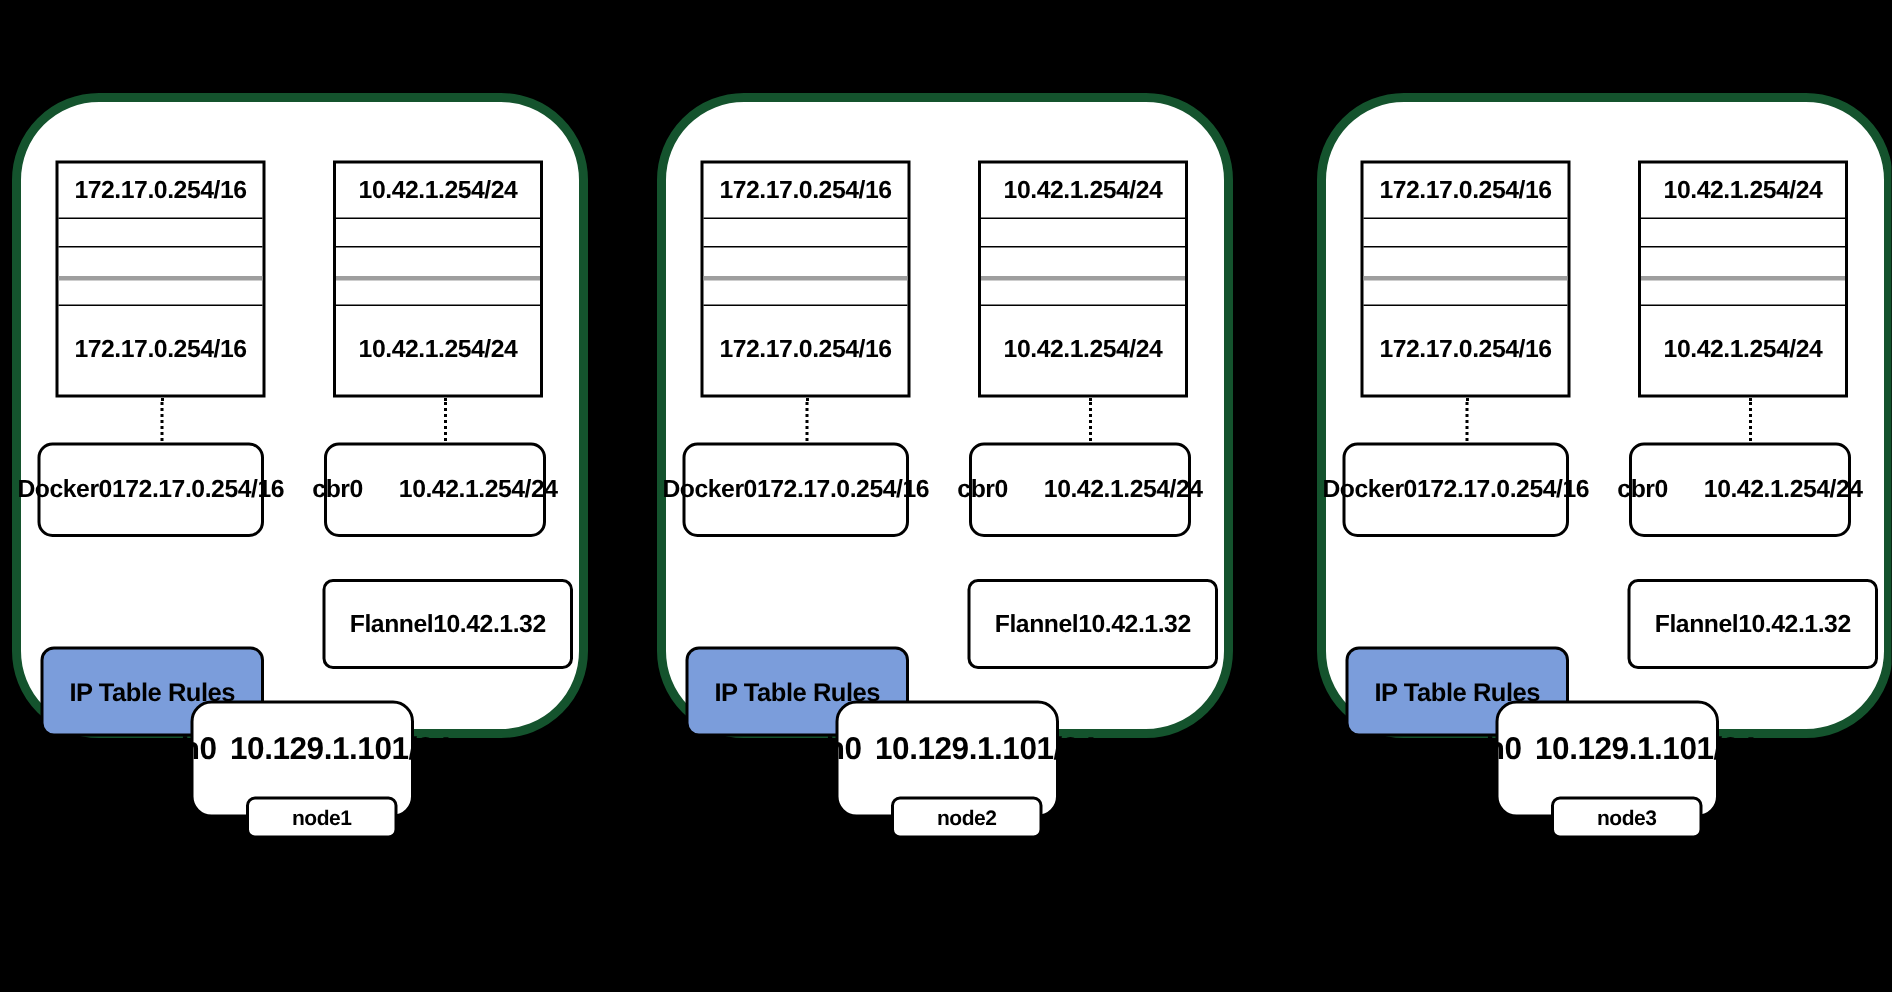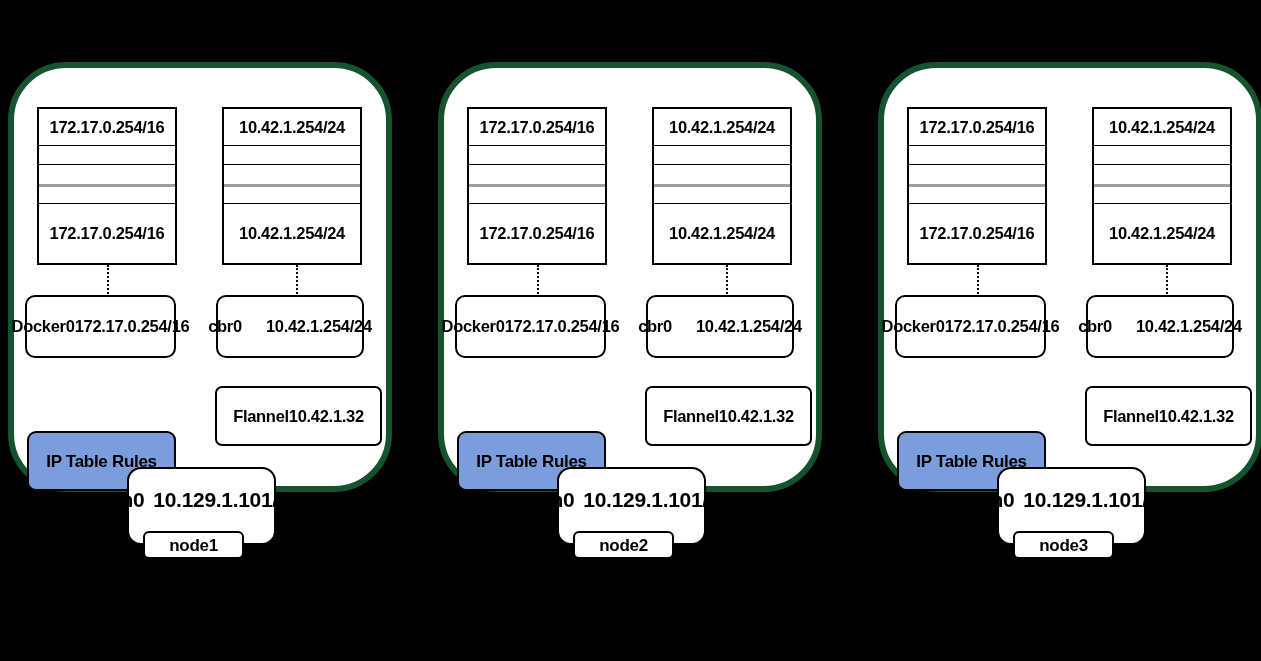--- a/index.html
+++ b/index.html
@@ -114,25 +114,25 @@
     border-radius: 14px;
     z-index: 2;
     justify-content: center;
     gap: 9px;
     padding-bottom: 13px;
     font-size: 21px;
     line-height: 19px;
   }
 
   .node-label-box {
-    left: 129px; top: 463px;
+    left: 150px; top: 463px;
     width: 101px; height: 28px;
     border-radius: 6px;
     z-index: 3;
-    font-size: 17px;
+    font-size: 14px;
   }
 </style>
 </head>
 <body style="background: rgb(0, 0, 0);">
 
 <div class="node pos-0">
   <div class="route-table left">
     <div class="rt-row entry-top">172.17.0.254/16</div>
     <div class="rt-row spacer-a"></div>
     <div class="rt-row spacer-b"></div>

